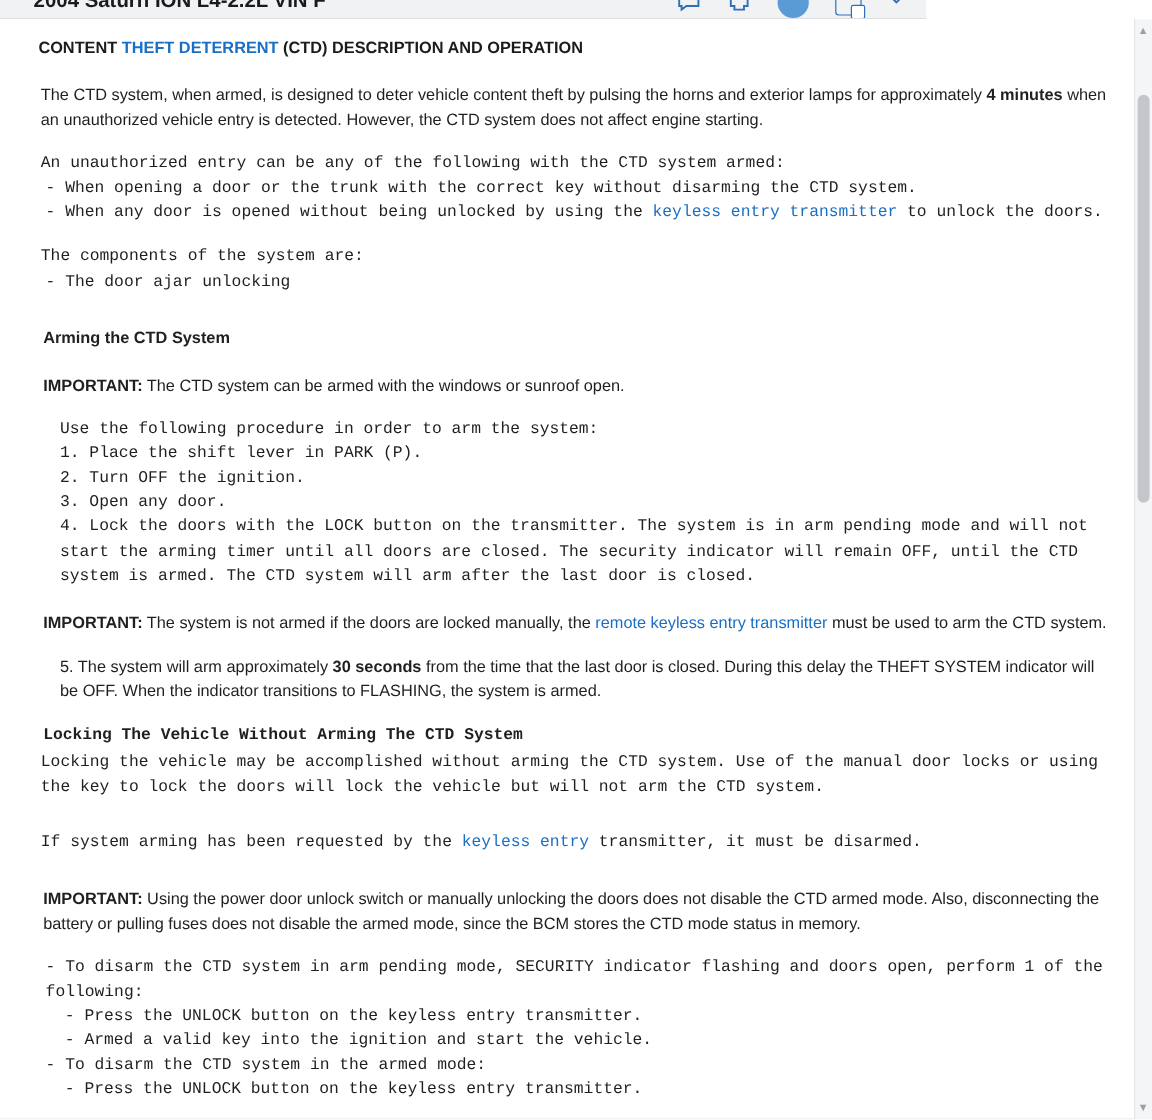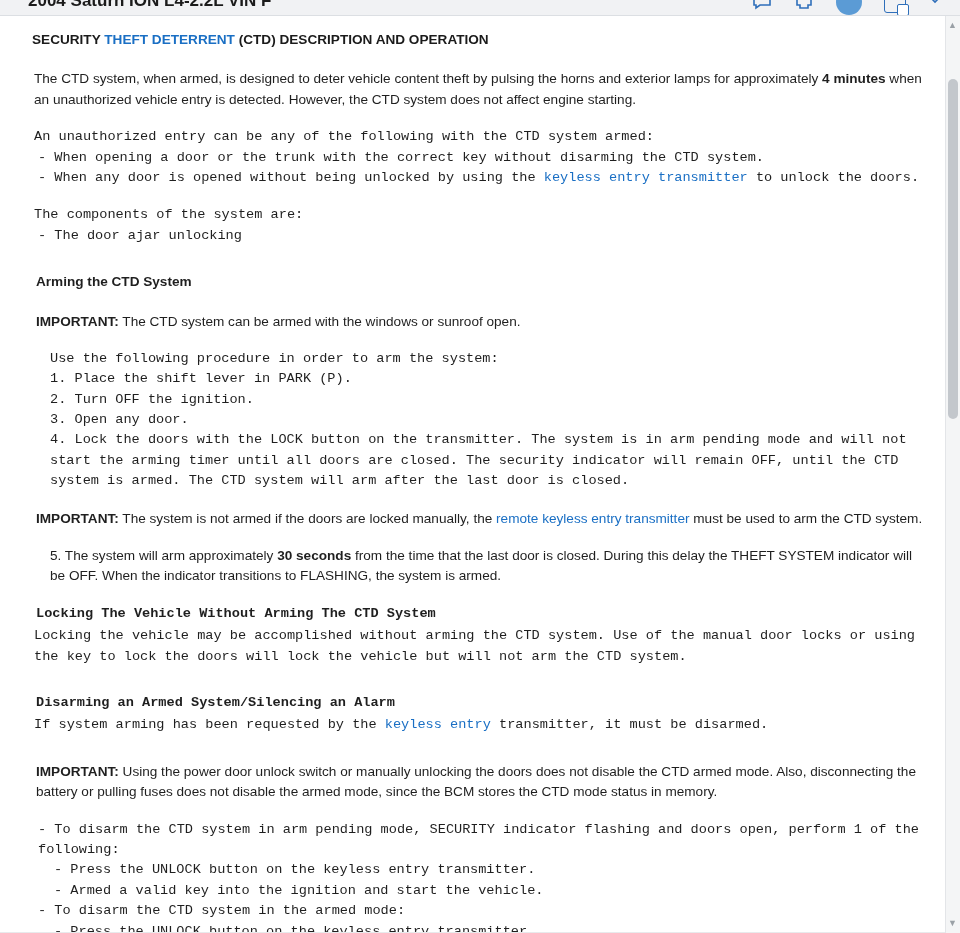--- a/index.html
+++ b/index.html
@@ -10,21 +10,21 @@
     height: 933px;
     overflow: hidden;
     background: #ffffff;
     font-family: "Liberation Sans", sans-serif;
   }
 
   
   .topbar {
     position: absolute;
     top: 0; left: 0;
-    width: 960px;
+    width: 772px;
     height: 16px;
     background: #f1f2f4;
     border-bottom: 1px solid #dcdfe3;
     overflow: hidden;
   }
   .topbar-title {
     position: absolute;
     left: 28px;
     top: -9px;
     font-size: 17px;
@@ -198,21 +198,21 @@
   </div>
 </div>
 
 <div class="page">
 
   <div class="left-rule"></div>
 
   <div class="doc">
 
     <div class="h-title">
-      <span>SECURITY </span><span class="lnk">THEFT DETERRENT</span><span> (CTD) DESCRIPTION AND OPERATION</span>
+      <span>CONTENT </span><span class="lnk">THEFT DETERRENT</span><span> (CTD) DESCRIPTION AND OPERATION</span>
     </div>
 
     <div class="para hang">
       <span>The CTD system, when armed, is designed to deter vehicle content theft by pulsing the horns and exterior lamps for approximately </span><span class="b">4 minutes</span><span> when an unauthorized vehicle entry is detected. However, the CTD system does not affect engine starting.</span>
     </div>
 
     <div class="block">
       <div class="line">An unauthorized entry can be any of the following with the CTD system armed:</div>
       <div class="dash">-  When opening a door or the trunk with the correct key without disarming the CTD system.</div>
       <div class="dash">
@@ -252,21 +252,20 @@
     </div>
 
     <div class="block">
       <div class="sub">Locking The Vehicle Without Arming The CTD System</div>
       <div class="line">Locking the vehicle may be accomplished without arming the CTD system. Use of the manual door locks or using the key to lock the doors will lock the vehicle but will not arm the CTD system.</div>
     </div>
 
     <div class="gap-s"></div>
 
     <div class="block">
-      <div class="sub">Disarming an Armed System/Silencing an Alarm</div>
       <div class="line">
         <span>If system arming has been requested by the </span><span class="lnk">keyless entry</span><span> transmitter, it must be disarmed.</span>
       </div>
     </div>
 
     <div class="gap-s"></div>
 
     <div class="para indent4">
       <span class="b">IMPORTANT:</span><span> Using the power door unlock switch or manually unlocking the doors does not disable the CTD armed mode. Also, disconnecting the battery or pulling fuses does not disable the armed mode, since the BCM stores the CTD mode status in memory.</span>
     </div>

